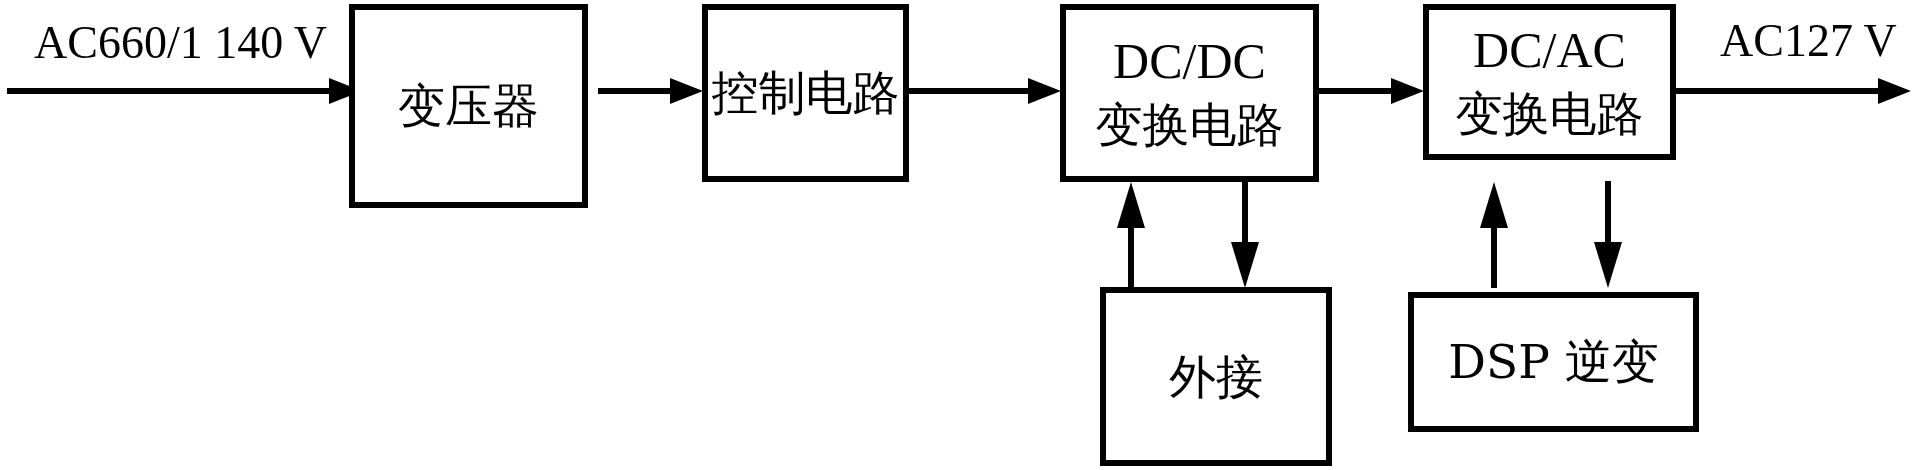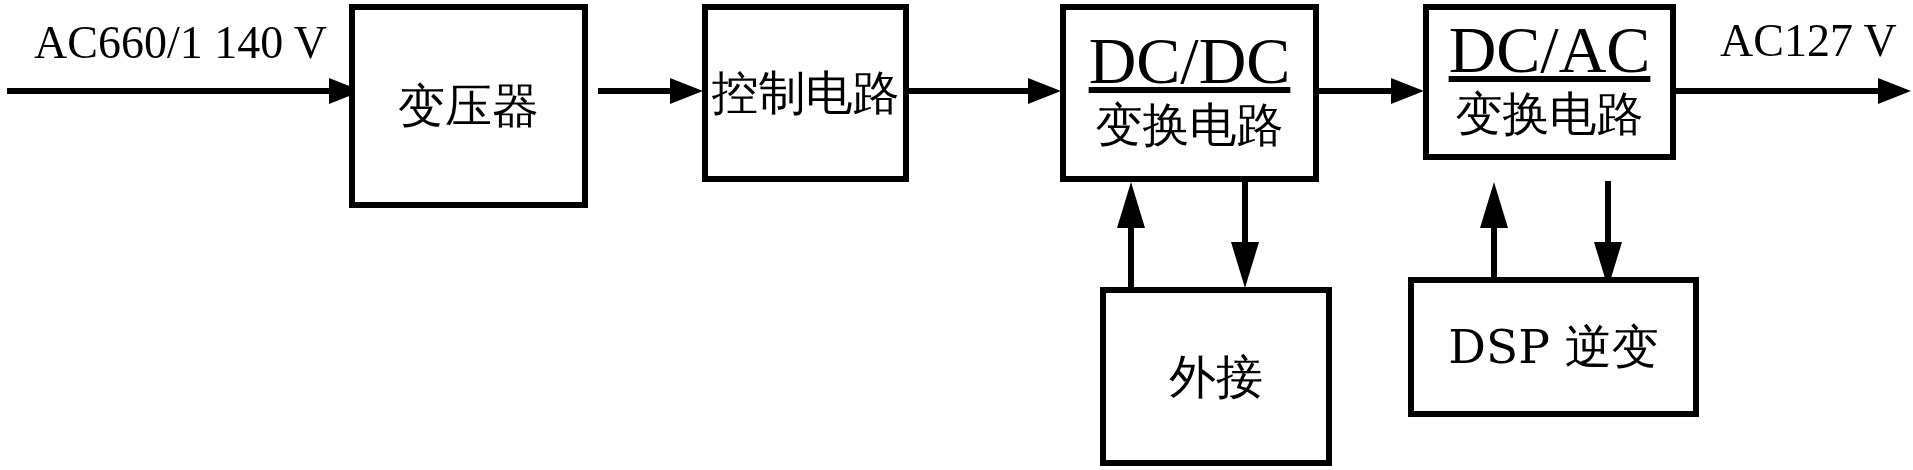--- a/index.html
+++ b/index.html
@@ -3,21 +3,21 @@
   <meta charset="utf-8">
   <style>
     html, body { margin: 0; padding: 0; background: #ffffff; }
     body { width: 1913px; height: 470px; position: relative; overflow: hidden;
            font-family: "DejaVu Serif", "Liberation Serif", serif; color: #000; }
     svg.wires { position: absolute; left: 0; top: 0; width: 1913px; height: 470px; }
     .box { position: absolute; box-sizing: border-box; border: 6px solid #000; background: #fff;
            display: flex; flex-direction: column; align-items: center; justify-content: center;
            text-align: center; }
     .box .line { font-size: 47px; line-height: 64px; white-space: nowrap; }
-    .box .line.latin { font-family: "Liberation Serif", "DejaVu Serif", serif; font-size: 66px; text-decoration: underline; }
+    .box .line.latin { font-family: "Liberation Serif", "DejaVu Serif", serif; font-size: 50px; }
     .label { position: absolute; font-family: "Liberation Serif", "DejaVu Serif", serif;
              font-size: 46px; line-height: 50px; white-space: nowrap; margin-left: 30px; }
   </style>
 </head>
 <body>
 
 <svg class="wires" viewBox="0 0 1913 470">
   <defs>
     <marker id="ah" viewBox="0 0 10 10" refX="10" refY="5" markerWidth="7" markerHeight="5.5" markerUnits="userSpaceOnUse" orient="auto" overflow="visible">
     </marker>
@@ -70,15 +70,15 @@
 
 <div class="box" style="left:1423px; top:4px; width:253px; height:156px;">
   <div class="line latin">DC/AC</div>
   <div class="line">变换电路</div>
 </div>
 
 <div class="box" style="left:1100px; top:287px; width:232px; height:179px;">
   <div class="line">外接</div>
 </div>
 
-<div class="box" style="left:1408px; top:277px; width:291px; height:140px;">
+<div class="box" style="left:1408px; top:292px; width:291px; height:140px;">
   <div class="line">DSP 逆变</div>
 </div>
 
 </body></html>

